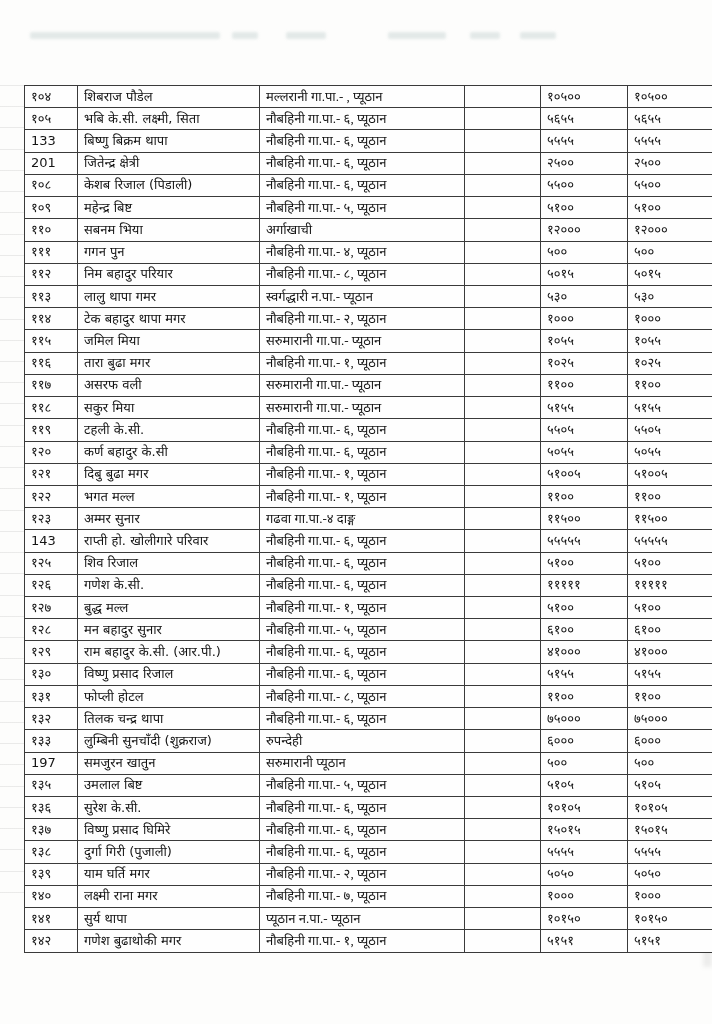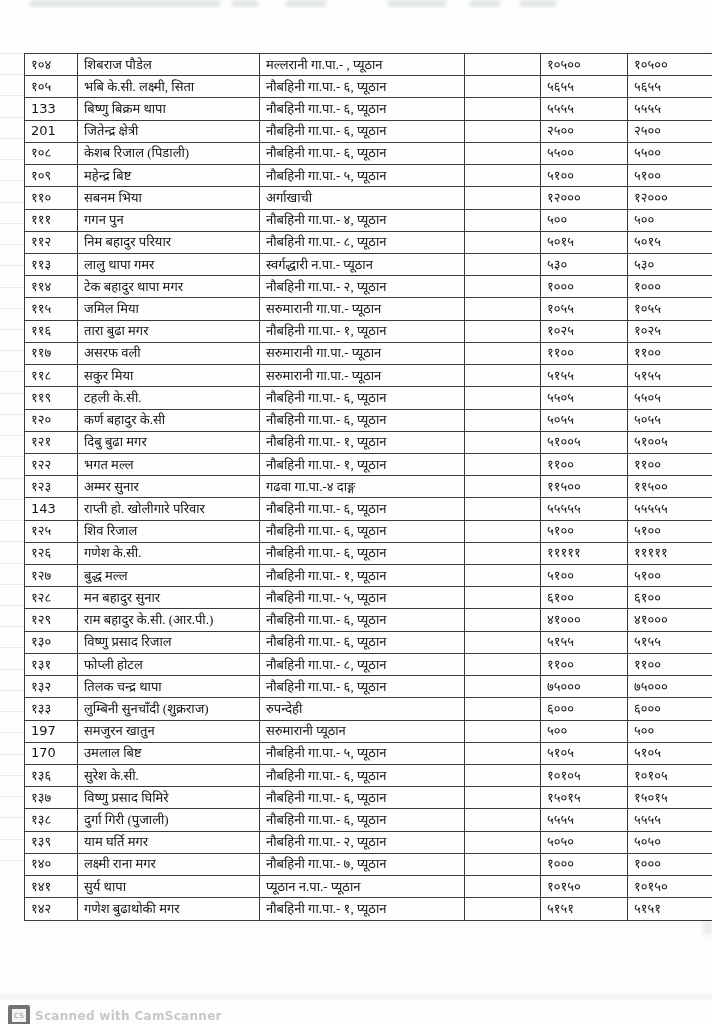--- a/index.html
+++ b/index.html
@@ -3,21 +3,21 @@
 <meta charset="utf-8">
 <style>
   html,body{margin:0;padding:0;}
   body{
     width:712px;height:1024px;
     background:#fdfdfc;
     font-family:"DejaVu Sans",sans-serif;
     position:relative;overflow:hidden;
     color:#1b1b1b;
   }
-  .page{position:absolute;inset:0;}
+  .page{position:absolute;inset:0;margin-top:32px;}
 
   
   .top-smudge{position:absolute;top:0;height:7px;background:rgba(96,132,128,0.16);filter:blur(1.5px);border-radius:2px;}
   .sm1{left:30px;width:190px;}
   .sm2{left:232px;width:26px;}
   .sm3{left:286px;width:40px;}
   .sm4{left:388px;width:58px;}
   .sm5{left:470px;width:30px;}
   .sm6{left:520px;width:36px;}
 
@@ -47,21 +47,21 @@
   }
   table.sheet td{
     border:1.4px solid #3a3a3a;
     height:21.23px;
     padding:0 0 0 6px;
     font-size:13px;line-height:20px;
     white-space:nowrap;overflow:hidden;
     color:#141414;
   }
   td.c-sn{width:46px;padding-left:9px;}
-  td.c-name{width:175px;font-family:Liberation Serif, serif;}
+  td.c-name{width:175px;}
   td.c-addr{width:198px;font-family:Liberation Serif, serif;}
   td.c-blank{width:69px;}
   td.c-amt1{width:80px;padding-left:8px;}
   td.c-amt2{width:94px;padding-left:8px;}
 
   
   .watermark{
     position:absolute;left:8px;top:1005px;
     display:flex;align-items:center;gap:5px;
   }
@@ -333,21 +333,21 @@
     </tr>
         <tr>
       <td class="c-sn">197</td>
       <td class="c-name">समजुरन खातुन</td>
       <td class="c-addr">सरुमारानी प्यूठान</td>
       <td class="c-blank"></td>
       <td class="c-amt1">५००</td>
       <td class="c-amt2">५००</td>
     </tr>
         <tr>
-      <td class="c-sn">170</td>
+      <td class="c-sn">१३५</td>
       <td class="c-name">उमलाल बिष्ट</td>
       <td class="c-addr">नौबहिनी गा.पा.- ५, प्यूठान</td>
       <td class="c-blank"></td>
       <td class="c-amt1">५१०५</td>
       <td class="c-amt2">५१०५</td>
     </tr>
         <tr>
       <td class="c-sn">१३६</td>
       <td class="c-name">सुरेश के.सी.</td>
       <td class="c-addr">नौबहिनी गा.पा.- ६, प्यूठान</td>

